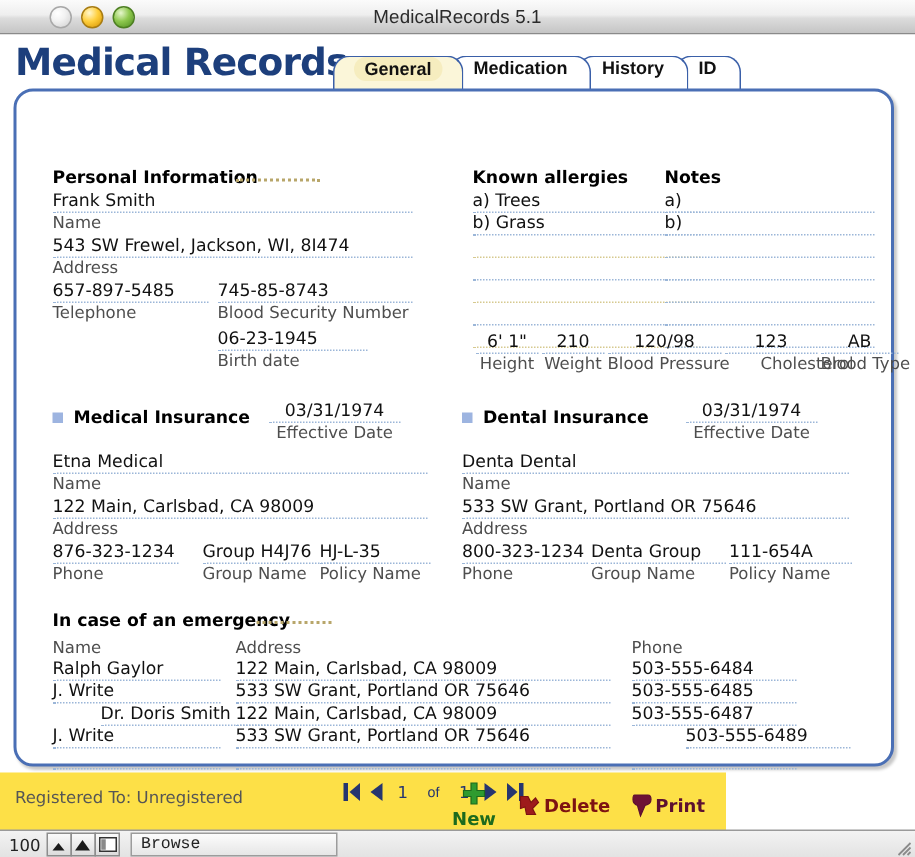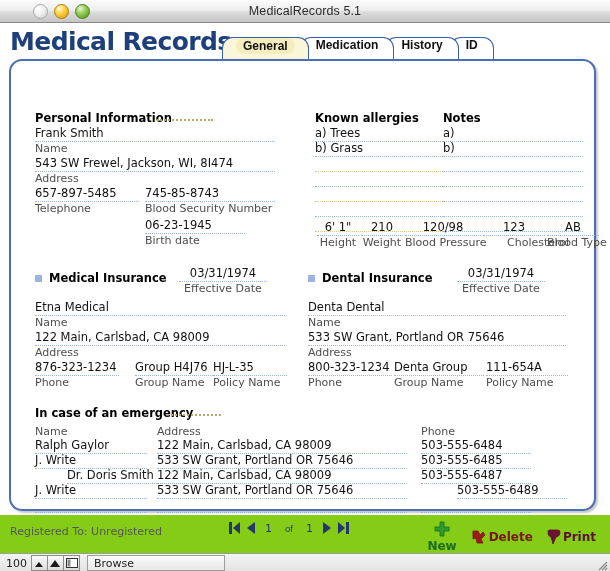--- a/index.html
+++ b/index.html
@@ -168,22 +168,22 @@
   }
 
   
   .line-blue { position: absolute; height: 0; border-top: 1px dotted #9bb6d8; }
   .line-tan  { position: absolute; height: 0; border-top: 1px dotted #d6c98f; }
 
   
   .toolbar {
     position: absolute;
     left: 0; top: 492px;
-    width: 610px; height: 39px;
-    background: #84cc16;
+    width: 484px; height: 39px;
+    background: #fde047;
   }
   .registered {
     position: absolute; left: 10px; top: 10px;
     font-family: "DejaVu Sans", sans-serif;
     font-size: 11px; color: #555;
     white-space: nowrap;
   }
   .nav {
     position: absolute; left: 228px; top: 5px;
     display: flex; align-items: center; gap: 4px;
@@ -227,21 +227,21 @@
     display: flex; align-items: center; justify-content: center;
     margin-right: -1px;
   }
   .modebox {
     margin-left: 8px;
     width: 130px; height: 14px;
     border: 1px solid #9c9c9c;
     background: linear-gradient(to bottom,#fcfcfc,#e6e6e6);
     display: flex; align-items: center;
     padding-left: 6px;
-    font-size: 11px; color: #222;
+    font-size: 11px; color: #222; font-family: Liberation Mono, monospace;
   }
   .grip {
     position: absolute; right: 2px; bottom: 1px;
     width: 13px; height: 13px;
   }
 </style>
 </head>
 <body>
 
 <div class="titlebar">

